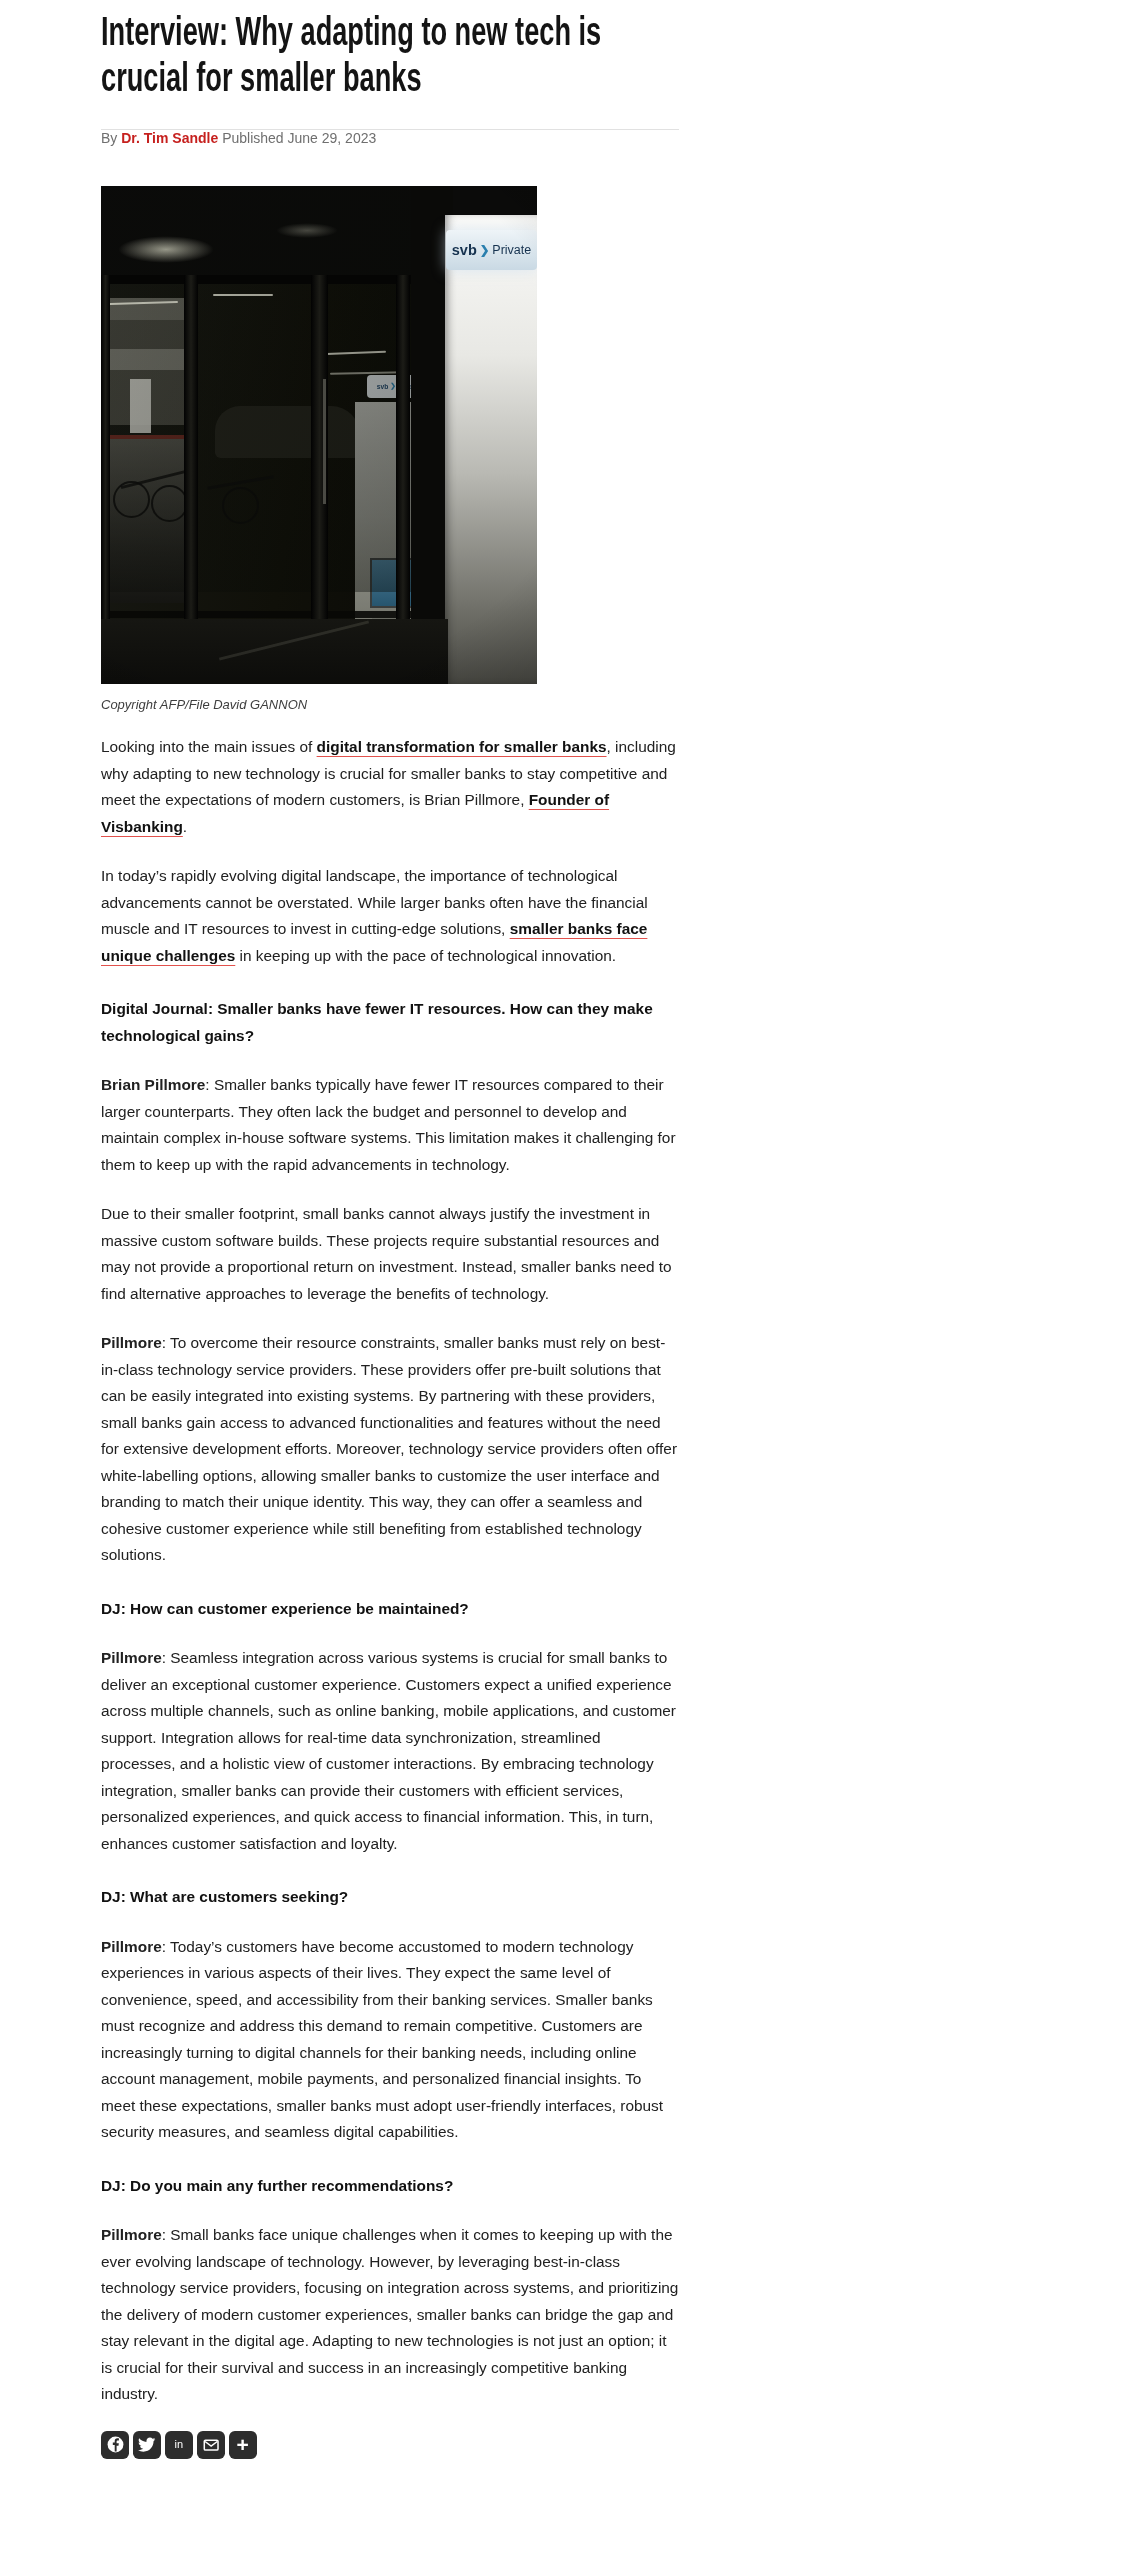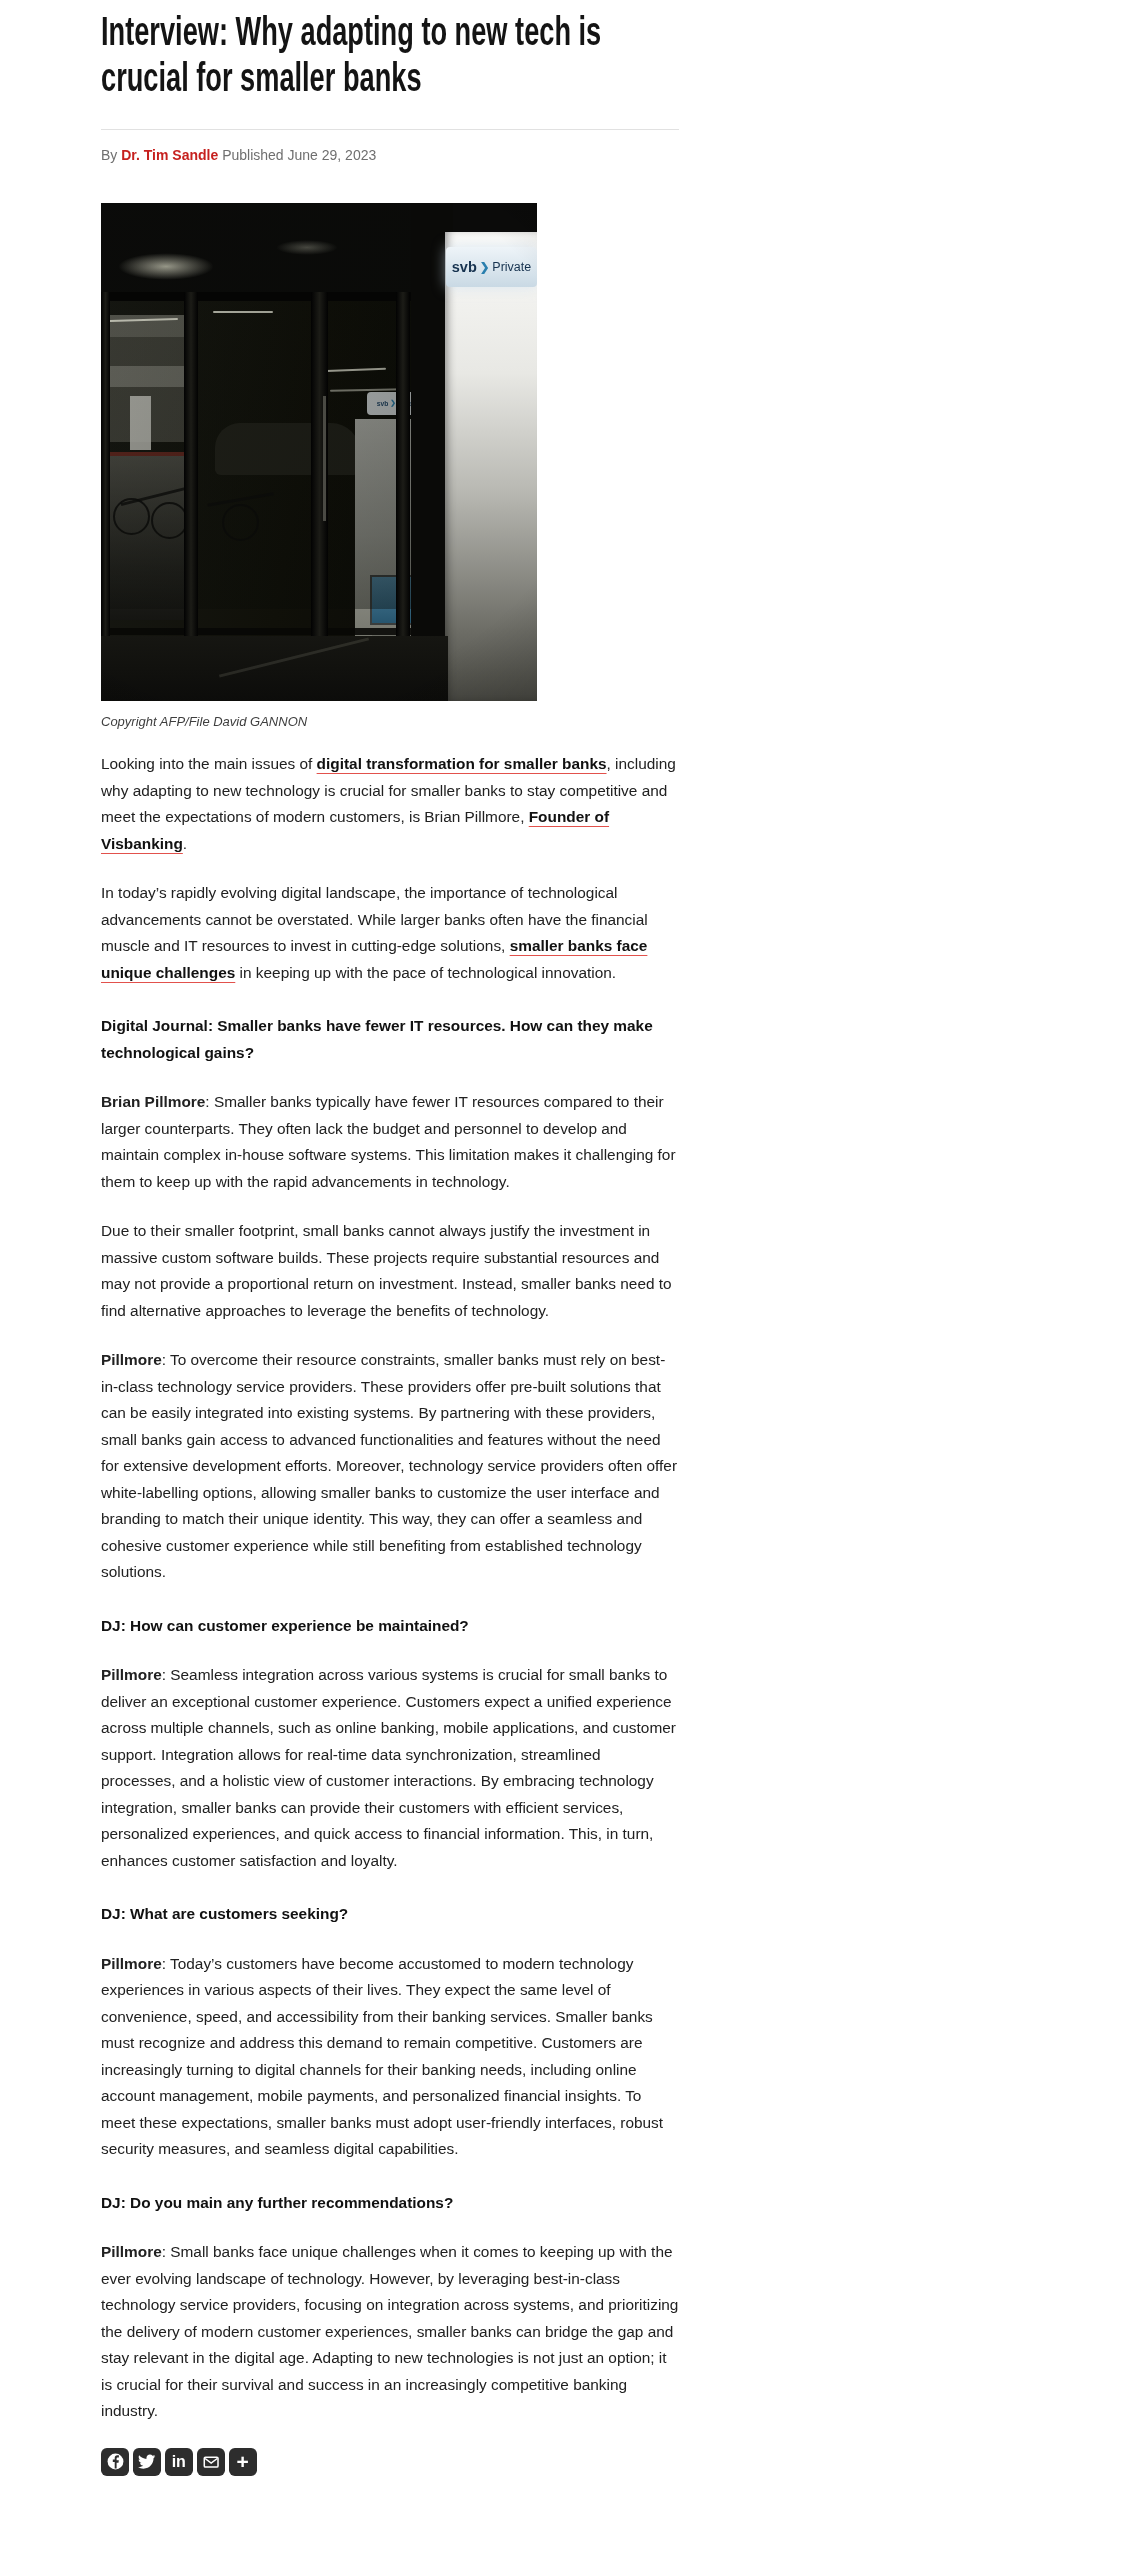--- a/index.html
+++ b/index.html
@@ -9,21 +9,21 @@
   }
   .container{width:578px;padding:7.7px 0 39px 101px;}
 
   
   h1{margin:0;padding:0;font-weight:700;color:#141414;}
   .t-line{font-size:40px;line-height:46px;white-space:nowrap;
           transform:scaleX(0.68);transform-origin:0 50%;letter-spacing:0;}
 
   .divider{border:none;border-top:1px solid #e1e1e1;margin:29px 0 0;width:578px;}
 
-  .byline{margin-top:17px;font-size:14px;color:#6f6f6f;}
+  .byline{margin-top:0;font-size:14px;color:#6f6f6f;}
   .byline .author{color:#c6201e;font-weight:700;text-decoration:none;margin:0 3.9px;}
 
   
   figure{margin:40px 0 0;padding:0;}
   .hero{position:relative;width:436px;height:498px;background:#121310;overflow:hidden;}
   .hero *{position:absolute;}
   .ceiling{left:0;top:0;width:436px;height:96px;background:#0b0b0a;}
   .glow1{left:17.3px;top:50px;width:96px;height:27px;border-radius:50%;
          background:radial-gradient(ellipse,rgba(236,236,214,.75),rgba(236,236,214,0) 70%);}
   .glow2{left:175px;top:37px;width:62px;height:15.4px;border-radius:50%;opacity:.5;
@@ -96,21 +96,21 @@
   .q{font-weight:700;color:#111111;margin:27px 0 23px;font-size:15.4px;line-height:26.5px;}
   .body-link{color:#111111;font-weight:700;text-decoration:underline;cursor:pointer;
              text-decoration-color:#e2514c;text-decoration-thickness:1.4px;text-underline-offset:3.9px;}
   .speaker{font-weight:700;}
 
   
   .share{display:flex;gap:3.9px;margin:15.4px 0 0;}
   .share-btn{width:28px;height:28px;background:#2d2d2d;border-radius:5.8px;cursor:pointer;
              display:flex;align-items:center;justify-content:center;}
   .share-btn svg{display:block;}
-  .li-glyph{color:#ffffff;font-weight:700;font-size:16px;line-height:1;text-align:center;}
+  .li-glyph{color:#ffffff;font-weight:400;font-size:11px;line-height:1;text-align:center;}
   .plus-glyph{color:#ffffff;font-weight:700;font-size:21px;line-height:1;margin-top:-1.9px;}
 </style>
 </head>
 <body>
 
 <div class="container">
 
   <h1>
       <div class="t-line">Interview: Why adapting to new tech is</div>
       <div class="t-line">crucial for smaller banks</div>

